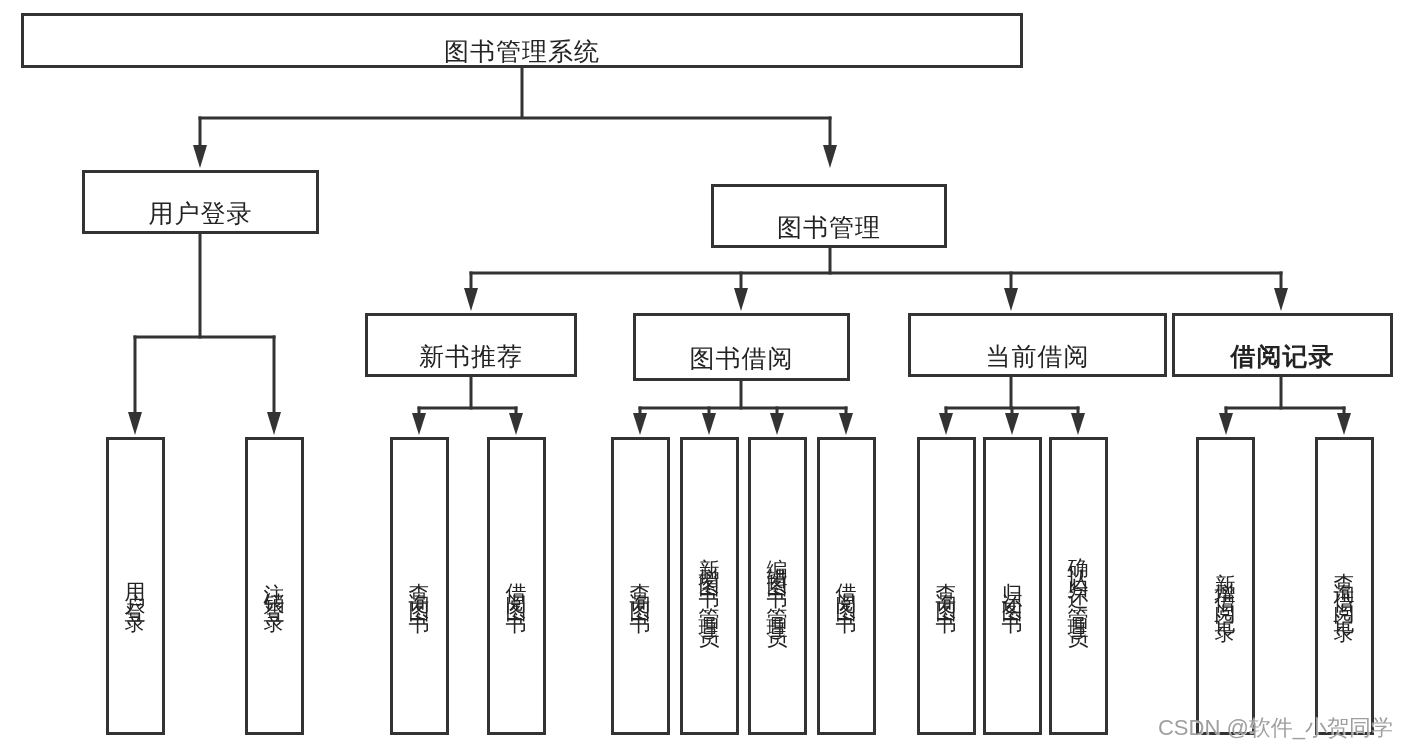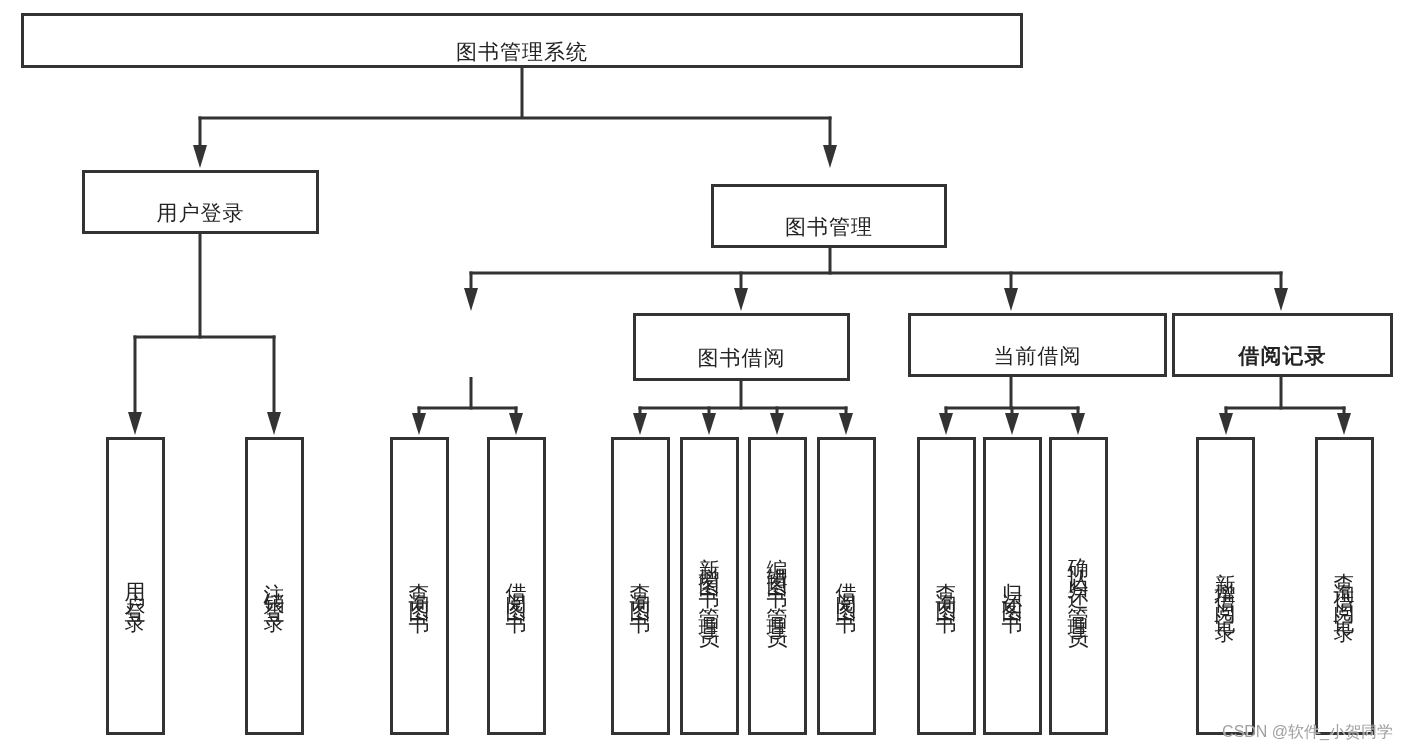--- a/index.html
+++ b/index.html
@@ -26,39 +26,39 @@
     box-sizing: border-box;
     border: 3px solid #333333;
     background: #ffffff;
     color: #232323;
     display: flex;
     align-items: center;
     justify-content: center;
     z-index: 1;
   }
   .hlabel {
-    font-size: 21px;
+    font-size: 25px;
     letter-spacing: 1px;
     white-space: nowrap;
     margin-top: 22px;
   }
   .leaf .vlabel {
     writing-mode: vertical-rl;
     text-orientation: mixed;
     font-size: 21px;
     letter-spacing: 10px;
     line-height: 1;
     white-space: nowrap;
   }
   .watermark {
     position: absolute;
     right: 12px;
     bottom: 4px;
     z-index: 3;
-    font-size: 16px;
+    font-size: 22px;
     color: rgba(154, 154, 154, 0.95);
     text-shadow: 1px 1px 0 rgba(255,255,255,0.7);
     white-space: nowrap;
   }
 </style>
 </head>
 <body>
 
 <div class="stage">
 
@@ -136,20 +136,23 @@
     <span class="hlabel">图书管理系统</span>
   </div>
 
   <div class="box" style="left:82px; top:170px; width:237px; height:64px;">
     <span class="hlabel">用户登录</span>
   </div>
   <div class="box" style="left:711px; top:184px; width:236px; height:64px;">
     <span class="hlabel">图书管理</span>
   </div>
 
+  <div class="box" style="left:365px; top:313px; width:212px; height:64px;">
+    <span class="hlabel">新书推荐</span>
+  </div>
   <div class="box" style="left:633px; top:313px; width:217px; height:68px;">
     <span class="hlabel">图书借阅</span>
   </div>
   <div class="box" style="left:908px; top:313px; width:259px; height:64px;font-family:Liberation Mono, monospace;">
     <span class="hlabel">当前借阅</span>
   </div>
   <div class="box" style="left:1172px; top:313px; width:221px; height:64px;font-weight:bold;">
     <span class="hlabel">借阅记录</span>
   </div>
 

